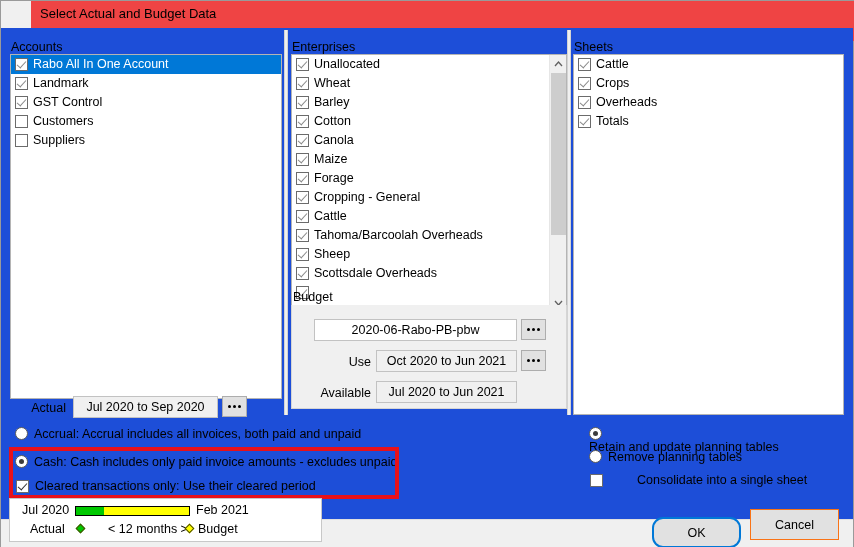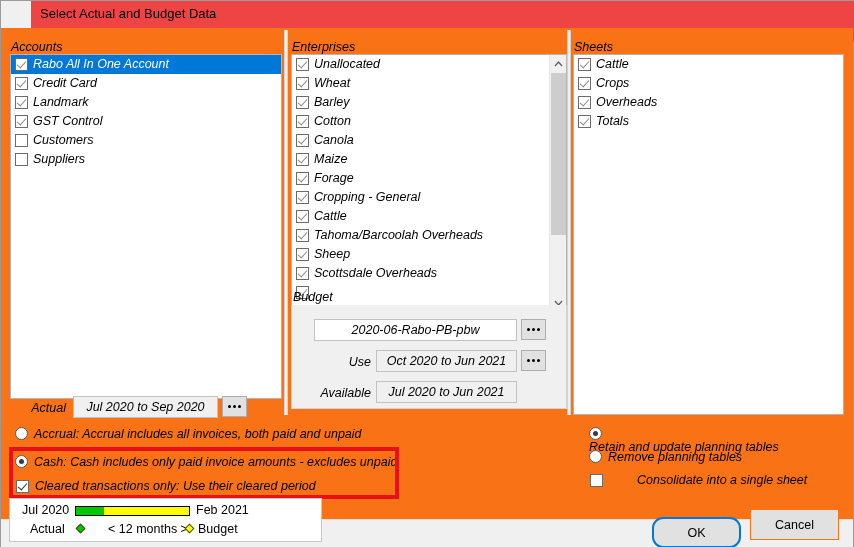--- a/index.html
+++ b/index.html
@@ -54,22 +54,21 @@
     background: transparent;
   }
   .close-btn svg { display:block; }
 
   
   .body-area {
     position: absolute;
     left: 0; top: 27px;
     width: 852px;
     height: 491px;
-    background: #f97316;
-    font-style: italic;
+    background: #1d4ed8;
   }
 
   
   .grp-label {
     position: absolute;
     font-size: 12.5px;
     color: #000;
     white-space: nowrap;
   }
 
@@ -344,24 +343,20 @@
 
     <div class="grp-label" style="left:10px; top:12px;">Accounts</div>
 
     <div class="listbox" style="left:9px; top:26px; width:272px; height:345px;">
       <div class="list-item selected">
         <span class="cb checked"></span>
         <span class="lbl">Rabo All In One Account</span>
       </div>
       <div class="list-item">
         <span class="cb checked"></span>
-        <span class="lbl">Credit Card</span>
-      </div>
-      <div class="list-item">
-        <span class="cb checked"></span>
         <span class="lbl">Landmark</span>
       </div>
       <div class="list-item">
         <span class="cb checked"></span>
         <span class="lbl">GST Control</span>
       </div>
       <div class="list-item">
         <span class="cb"></span>
         <span class="lbl">Customers</span>
       </div>

